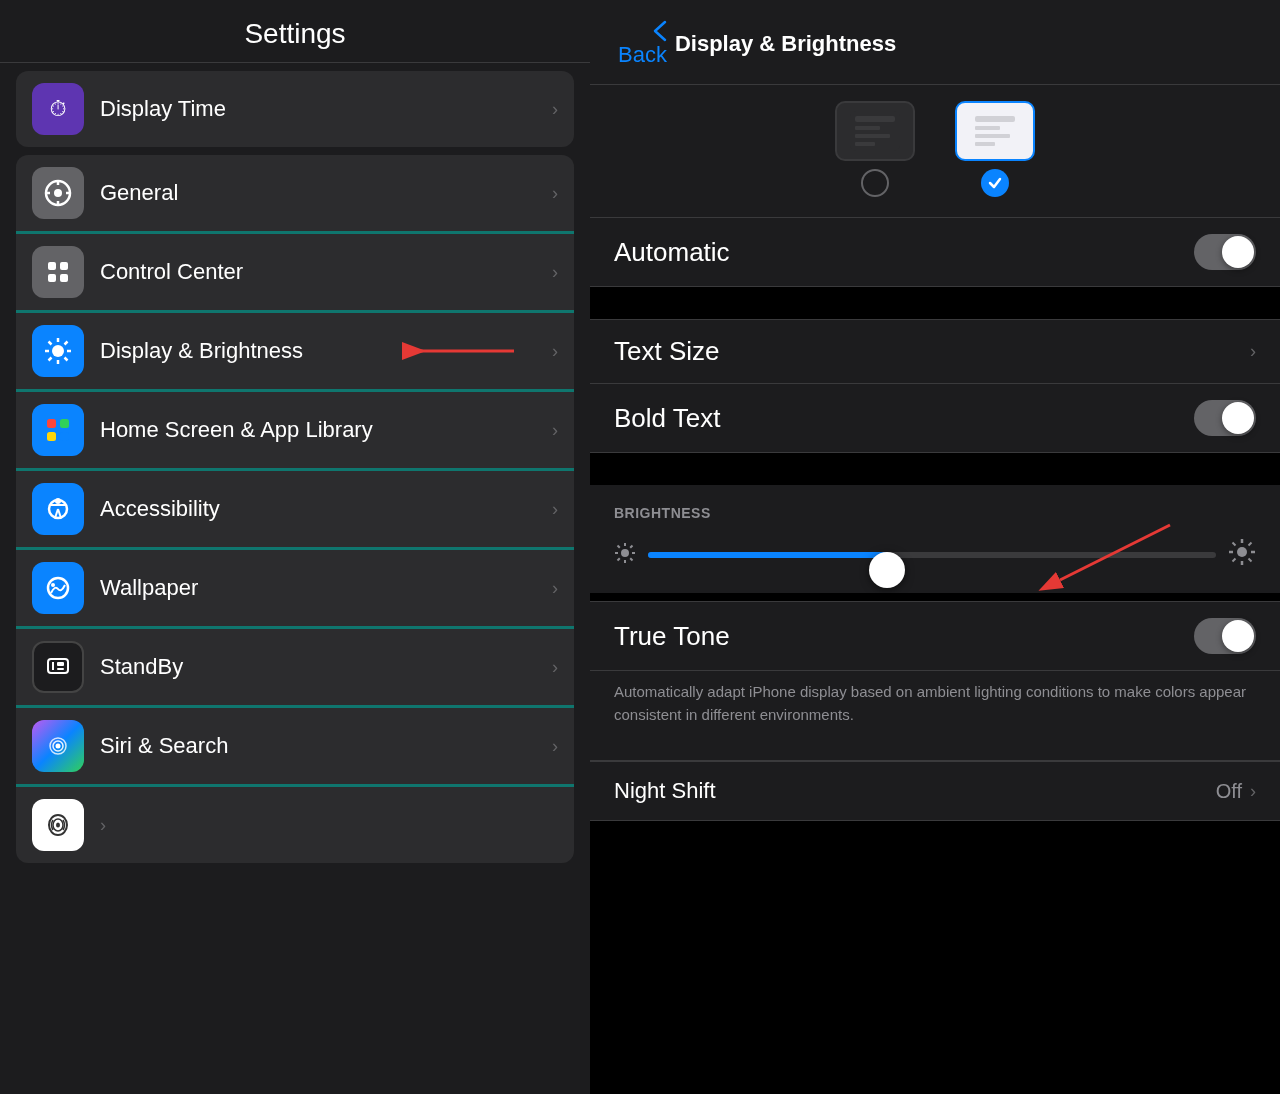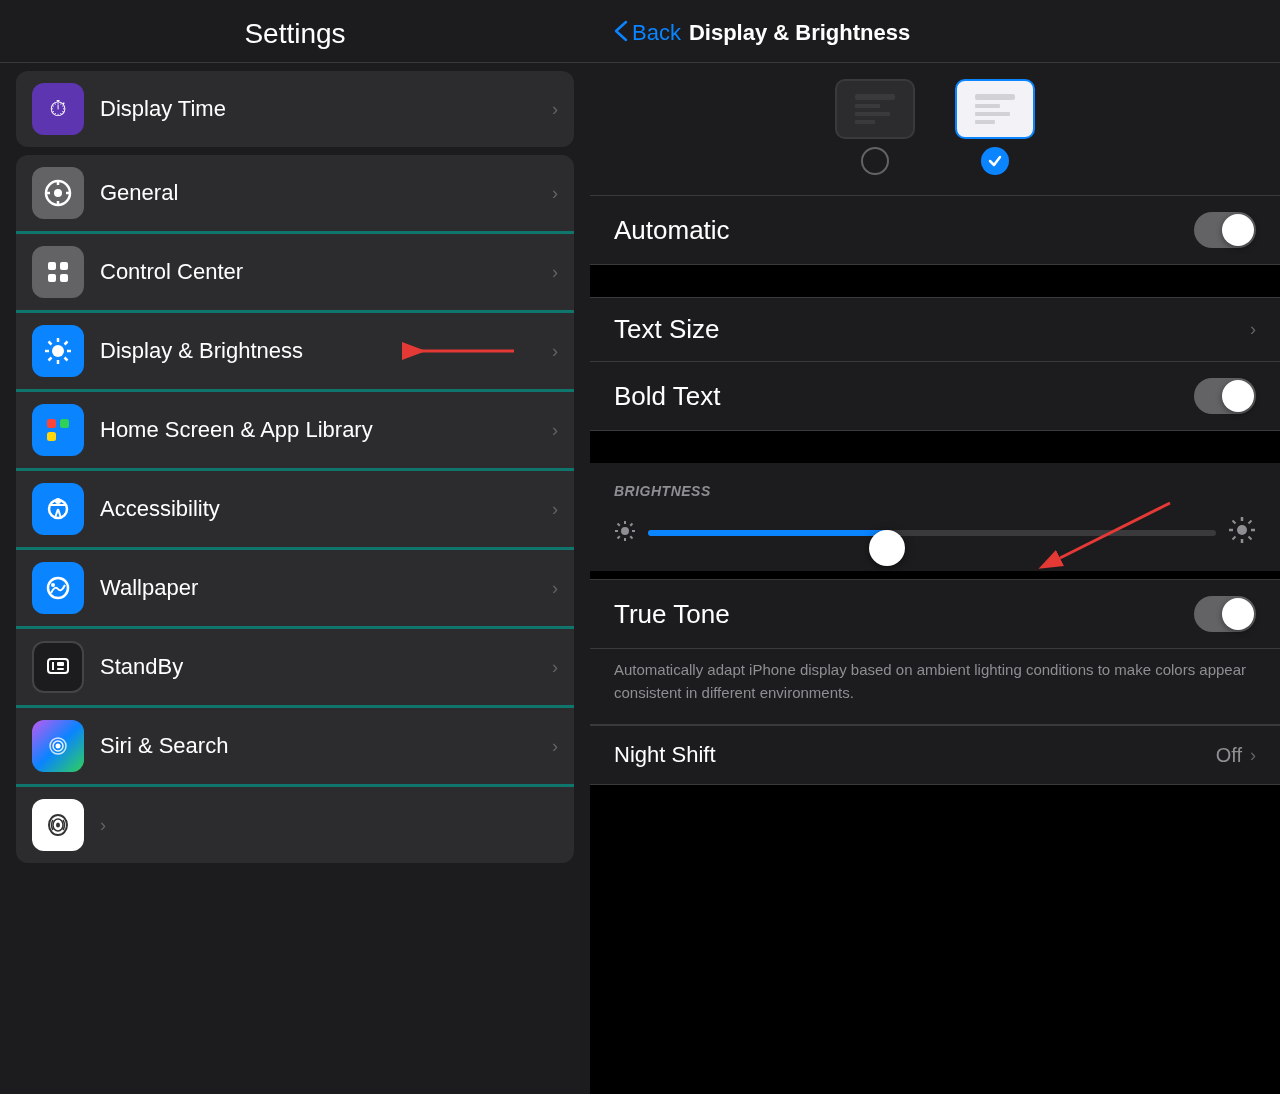--- a/index.html
+++ b/index.html
@@ -106,25 +106,26 @@
     .right-header {
       background: #1c1c1e;
       padding: 20px 24px 16px;
       display: flex;
       align-items: center;
       border-bottom: 1px solid #3a3a3c;
     }
 
     .back-button {
       display: flex;
-      align-items: flex-start;
+      align-items: flex-end;
       color: #0a84ff;
       font-size: 22px;
       cursor: pointer;
       margin-right: 8px;
+      flex-direction: column;
     }
 
     .right-header-title {
       color: #fff;
       font-size: 22px;
       font-weight: 700;
     }
 
     .right-content {
       flex: 1;
@@ -306,21 +307,21 @@
       left: 42%;
       transform: translate(-50%, -50%);
       box-shadow: 0 2px 8px rgba(0,0,0,0.5);
       cursor: pointer;
       margin-top: -3px;
     }
 
     
     .true-tone-desc {
       background: #1c1c1e;
-      padding: 10px 24px 20px;
+      padding: 10px 24px 34px;
       color: #8e8e93;
       font-size: 15px;
       line-height: 1.5;
       border-bottom: 1px solid #3a3a3c;
     }
 
     .night-shift-row {
       display: flex;
       align-items: center;
       padding: 16px 24px;
@@ -561,21 +562,21 @@
 
     <div class="setting-row" style="position:relative;">
       <span class="setting-row-label">Bold Text</span>
       <div class="toggle toggle-on">
         <div class="toggle-thumb"></div>
       </div>
     </div>
 
     <div class="section-divider"></div>
 
-    <div class="brightness-section" style="position:relative;font-style:italic;">
+    <div class="brightness-section" style="position:relative;">
 
       <svg style="position:absolute; right:100px; top:30px; pointer-events:none; overflow:visible; z-index:5;" width="140" height="80">
         <defs>
           <marker id="arrowhead-brightness" markerWidth="8" markerHeight="6" refX="0" refY="3" orient="auto">
             <polygon points="0 0, 8 3, 0 6" fill="#e53935"></polygon>
           </marker>
         </defs>
         <line x1="130" y1="10" x2="20" y2="65" stroke="#e53935" stroke-width="3" marker-end="url(#arrowhead-brightness)"></line>
       </svg>
 

